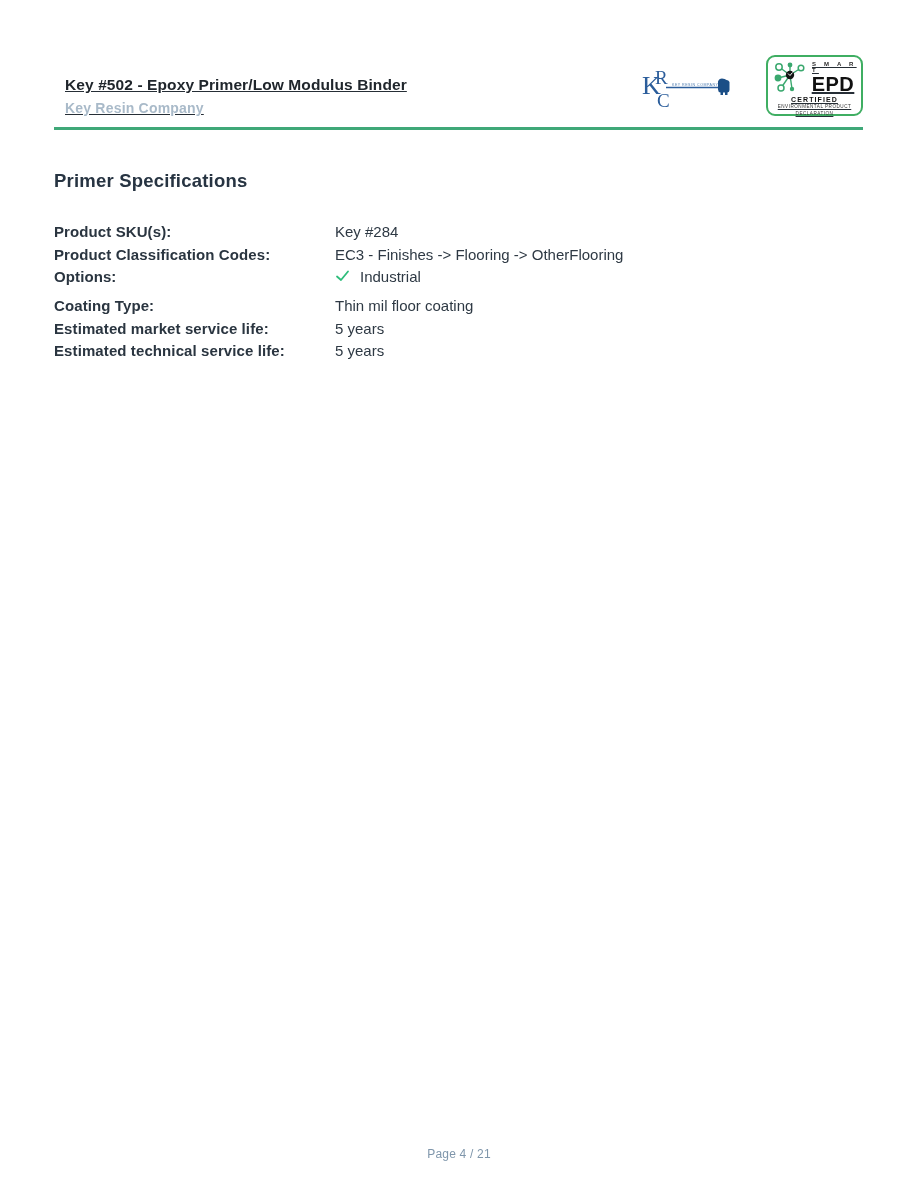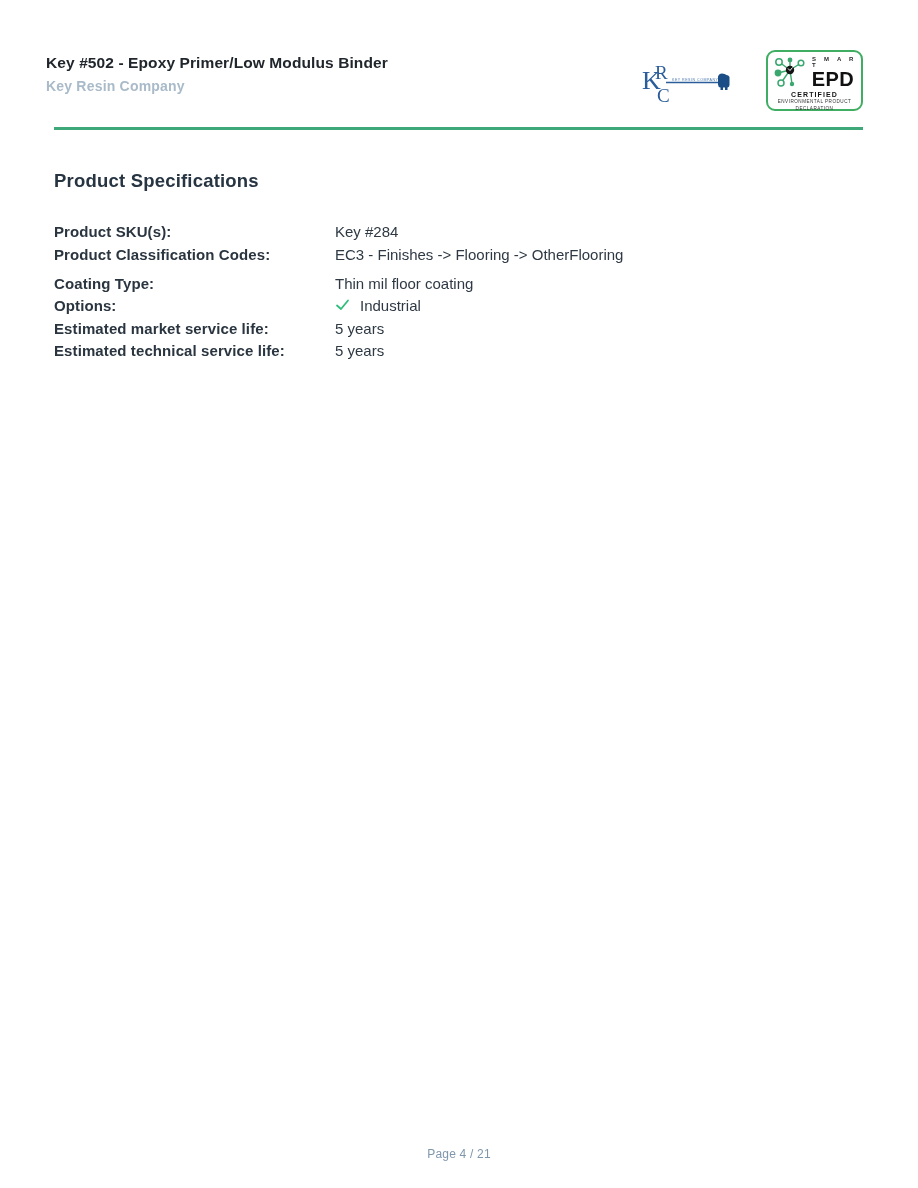--- a/index.html
+++ b/index.html
@@ -10,25 +10,26 @@
     height: 1188px;
     margin: 0 auto;
     background: #ffffff;
     font-family: "Liberation Sans", sans-serif;
     color: #262e36;
     overflow: hidden;
   }
   
   .header {
     position: absolute;
-    top: 50px; left: 46px; right: 55px;
+    top: 50px; left: 65px; right: 55px;
     height: 66px;
     display: flex;
     justify-content: space-between;
-    align-items: flex-start;
+    align-items: flex-end;
+    text-decoration: underline;
   }
   .title-block { padding-top: 4px; }
   .doc-title {
     font-size: 15.5px;
     font-weight: bold;
     color: #20262c;
     letter-spacing: 0.1px;
     margin-bottom: 6px;
   }
   .doc-company {
@@ -214,51 +215,51 @@
           <div>DECLARATION</div>
         </div>
       </div>
 
     </div>
   </div>
 
   <div class="rule"></div>
 
   <div class="content">
-    <div class="section-heading">Product Specifications</div>
+    <div class="section-heading">Primer Specifications</div>
 
     <div class="spec-table">
 
       <div class="spec-row">
         <div class="spec-label">Product SKU(s):</div>
         <div class="spec-value">Key #284</div>
       </div>
 
       <div class="spec-row">
         <div class="spec-label">Product Classification Codes:</div>
         <div class="spec-value">EC3 - Finishes -&gt; Flooring -&gt; OtherFlooring</div>
-      </div>
-
-      <div class="spec-row gap-md">
-        <div class="spec-label">Coating Type:</div>
-        <div class="spec-value">Thin mil floor coating</div>
       </div>
 
       <div class="spec-row">
         <div class="spec-label">Options:</div>
         <div class="spec-value">
           <span class="check-icon">
             <svg width="15" height="15" viewBox="0 0 15 15">
               <path d="M2 8.5 L6 12 L13 3.5" fill="none" stroke="#2ebd7b" stroke-width="1.8" stroke-linecap="round" stroke-linejoin="round"></path>
             </svg>
           </span>
           <span>Industrial</span>
         </div>
       </div>
 
+      <div class="spec-row gap-md">
+        <div class="spec-label">Coating Type:</div>
+        <div class="spec-value">Thin mil floor coating</div>
+      </div>
+
       <div class="spec-row gap-lg">
         <div class="spec-label">Estimated market service life:</div>
         <div class="spec-value">5 years</div>
       </div>
 
       <div class="spec-row">
         <div class="spec-label">Estimated technical service life:</div>
         <div class="spec-value">5 years</div>
       </div>
 

